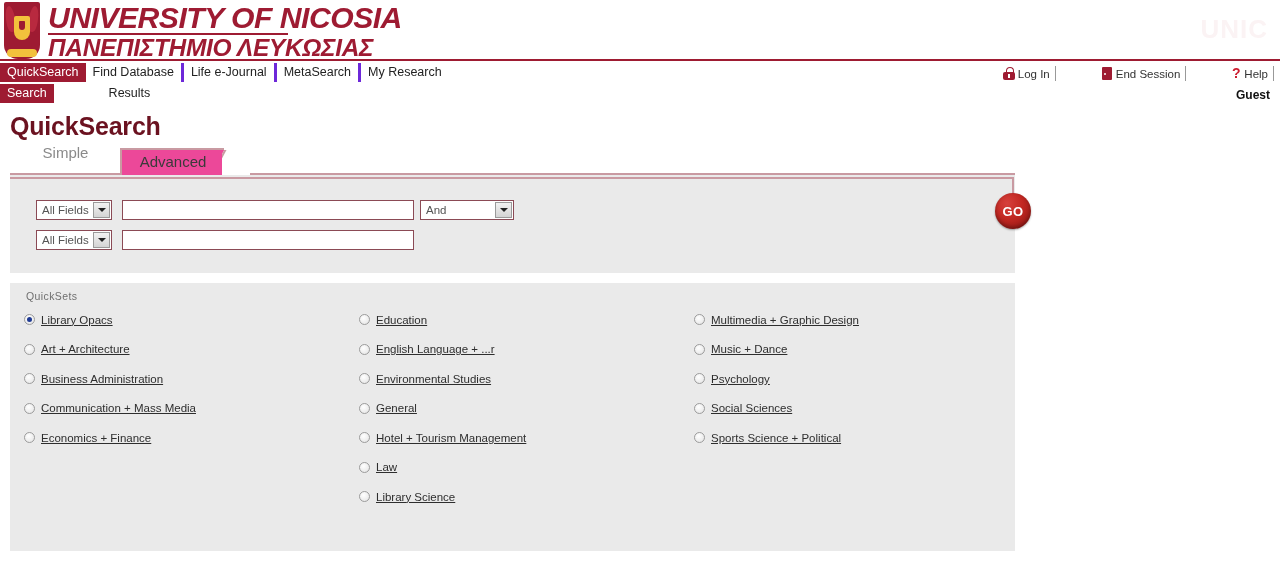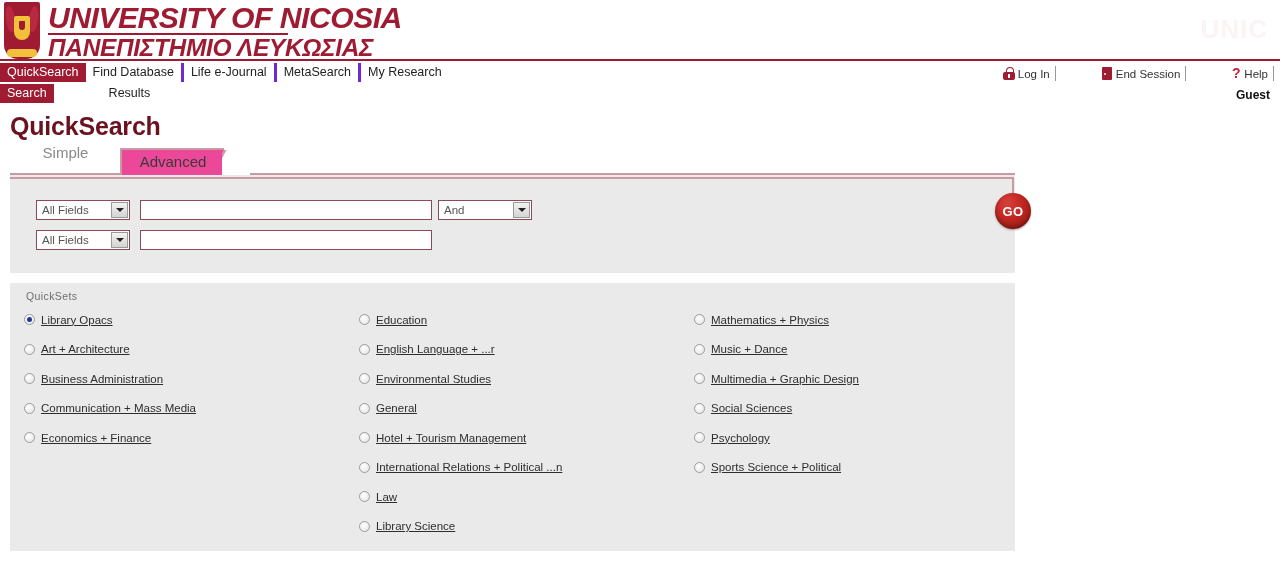--- a/index.html
+++ b/index.html
@@ -287,21 +287,21 @@
   .row {
     position: absolute;
     display: flex;
     align-items: center;
   }
   .row.r1 { left: 26px; top: 25px; }
   .row.r2 { left: 26px; top: 55px; }
 
   .select-box {
     position: relative;
-    width: 94px; height: 20px;
+    width: 76px; height: 20px;
     border: 1px solid #8b4a55;
     background: #ffffff;
     box-sizing: border-box;
     display: flex;
     align-items: center;
     cursor: pointer;
   }
   .select-box .sel-val {
     padding-left: 5px;
     font-size: 11.5px;
@@ -553,51 +553,43 @@
     <div class="qs-item">
       <span class="radio"></span>
       <span class="qs-label">General</span>
     </div>
     <div class="qs-item">
       <span class="radio"></span>
       <span class="qs-label">Hotel + Tourism Management</span>
     </div>
     <div class="qs-item">
       <span class="radio"></span>
-      <span class="qs-label">International Relations + Political ...n</span>
-    </div>
-    <div class="qs-item">
-      <span class="radio"></span>
       <span class="qs-label">Law</span>
     </div>
     <div class="qs-item">
       <span class="radio"></span>
       <span class="qs-label">Library Science</span>
     </div>
   </div>
 
   <div class="qs-col c3">
     <div class="qs-item">
       <span class="radio"></span>
-      <span class="qs-label">Mathematics + Physics</span>
+      <span class="qs-label">Multimedia + Graphic Design</span>
     </div>
     <div class="qs-item">
       <span class="radio"></span>
       <span class="qs-label">Music + Dance</span>
     </div>
     <div class="qs-item">
       <span class="radio"></span>
-      <span class="qs-label">Multimedia + Graphic Design</span>
+      <span class="qs-label">Psychology</span>
     </div>
     <div class="qs-item">
       <span class="radio"></span>
       <span class="qs-label">Social Sciences</span>
     </div>
     <div class="qs-item">
       <span class="radio"></span>
-      <span class="qs-label">Psychology</span>
-    </div>
-    <div class="qs-item">
-      <span class="radio"></span>
       <span class="qs-label">Sports Science + Political</span>
     </div>
   </div>
 </div>
 
 </body></html>

